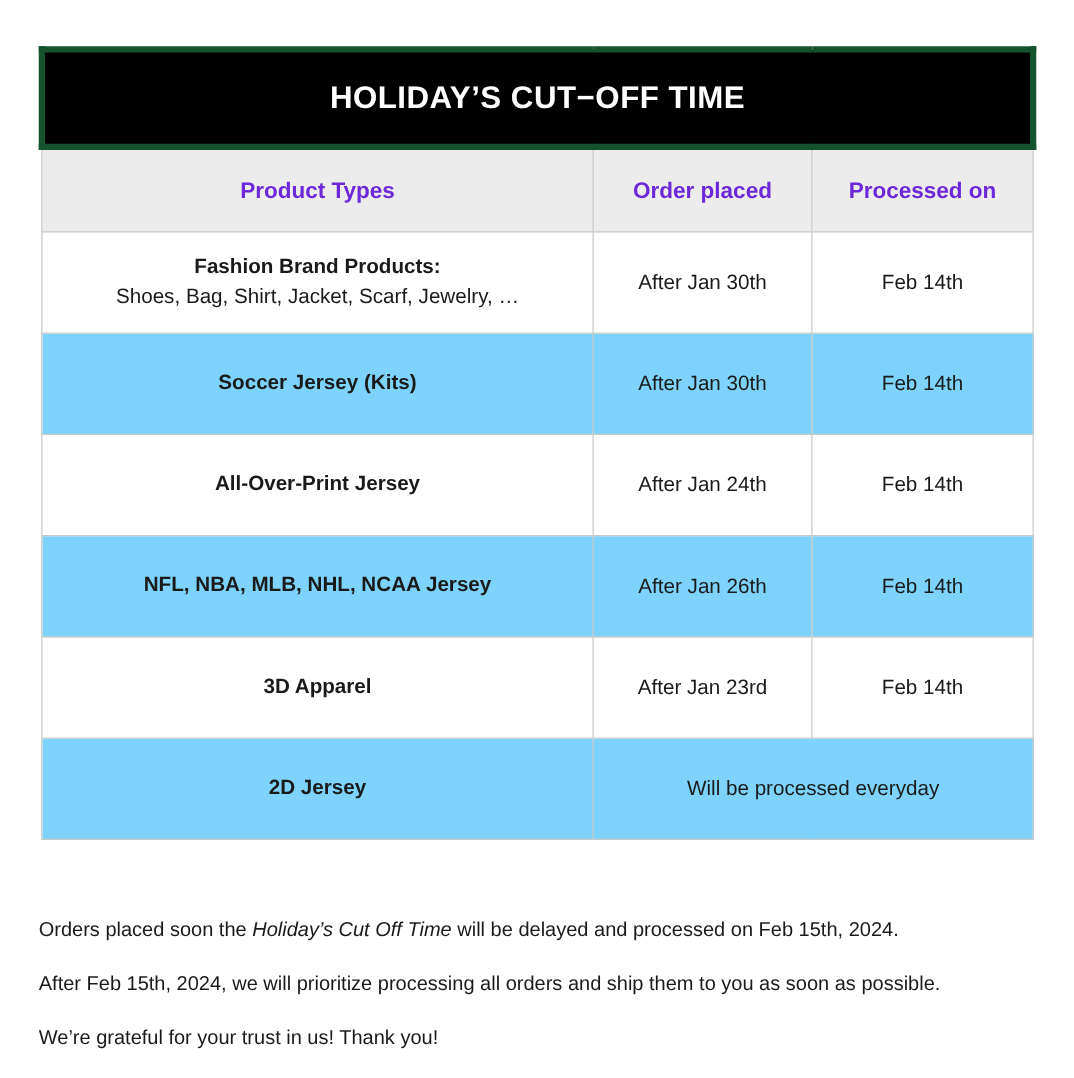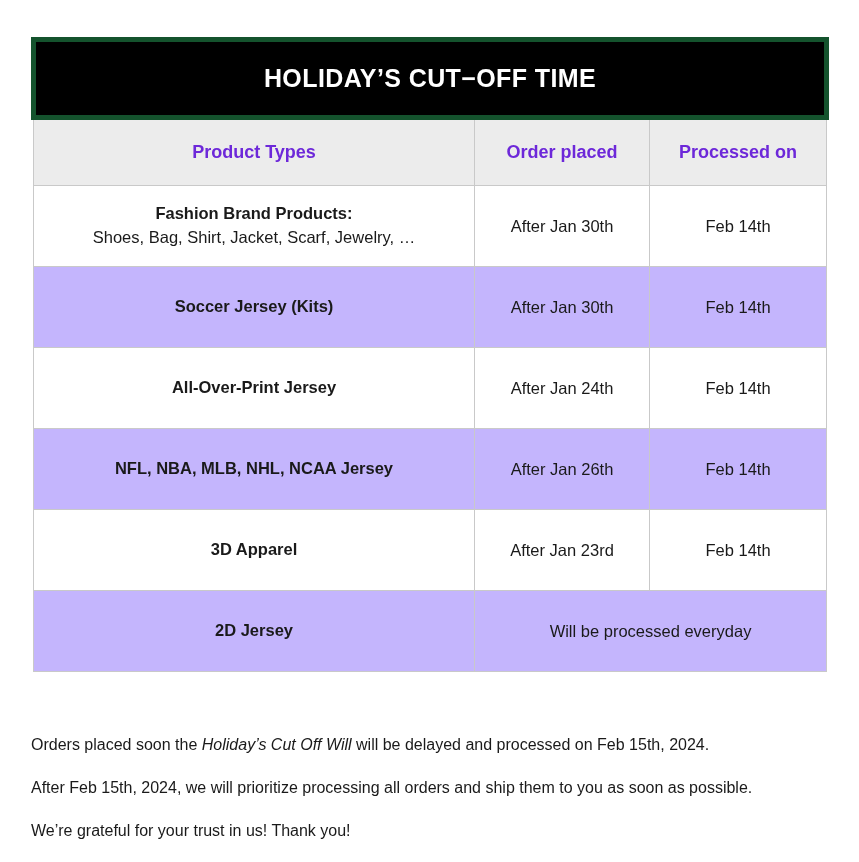--- a/index.html
+++ b/index.html
@@ -63,21 +63,21 @@
   }
 
   
   .cutoff-table tbody td {
     height: 80px;
     font-size: 16.5px;
     color: #1a1a1a;
     background: #ffffff;
   }
   .cutoff-table tbody tr.shaded td {
-    background: #c4b5fd;
+    background: #7dd3fc;
   }
 
   .cell-product {
     font-weight: bold;
     line-height: 1.45;
     padding: 0 8px;
   }
   .cell-product .sub {
     font-weight: normal;
     display: block;
@@ -169,18 +169,18 @@
 
       <tr class="shaded">
         <td class="cell-product">2D Jersey</td>
         <td class="cell-plain" colspan="2">Will be processed everyday</td>
       </tr>
 
     </tbody>
   </table>
 
   <div class="notes">
-    <p><span>Orders placed soon the </span><em>Holiday’s Cut Off Will</em><span> will be delayed and processed on Feb 15th, 2024.</span></p>
+    <p><span>Orders placed soon the </span><em>Holiday’s Cut Off Time</em><span> will be delayed and processed on Feb 15th, 2024.</span></p>
     <p>After Feb 15th, 2024, we will prioritize processing all orders and ship them to you as soon as possible.</p>
     <p>We’re grateful for your trust in us! Thank you!</p>
   </div>
 
 </div>
 
 </body></html>

